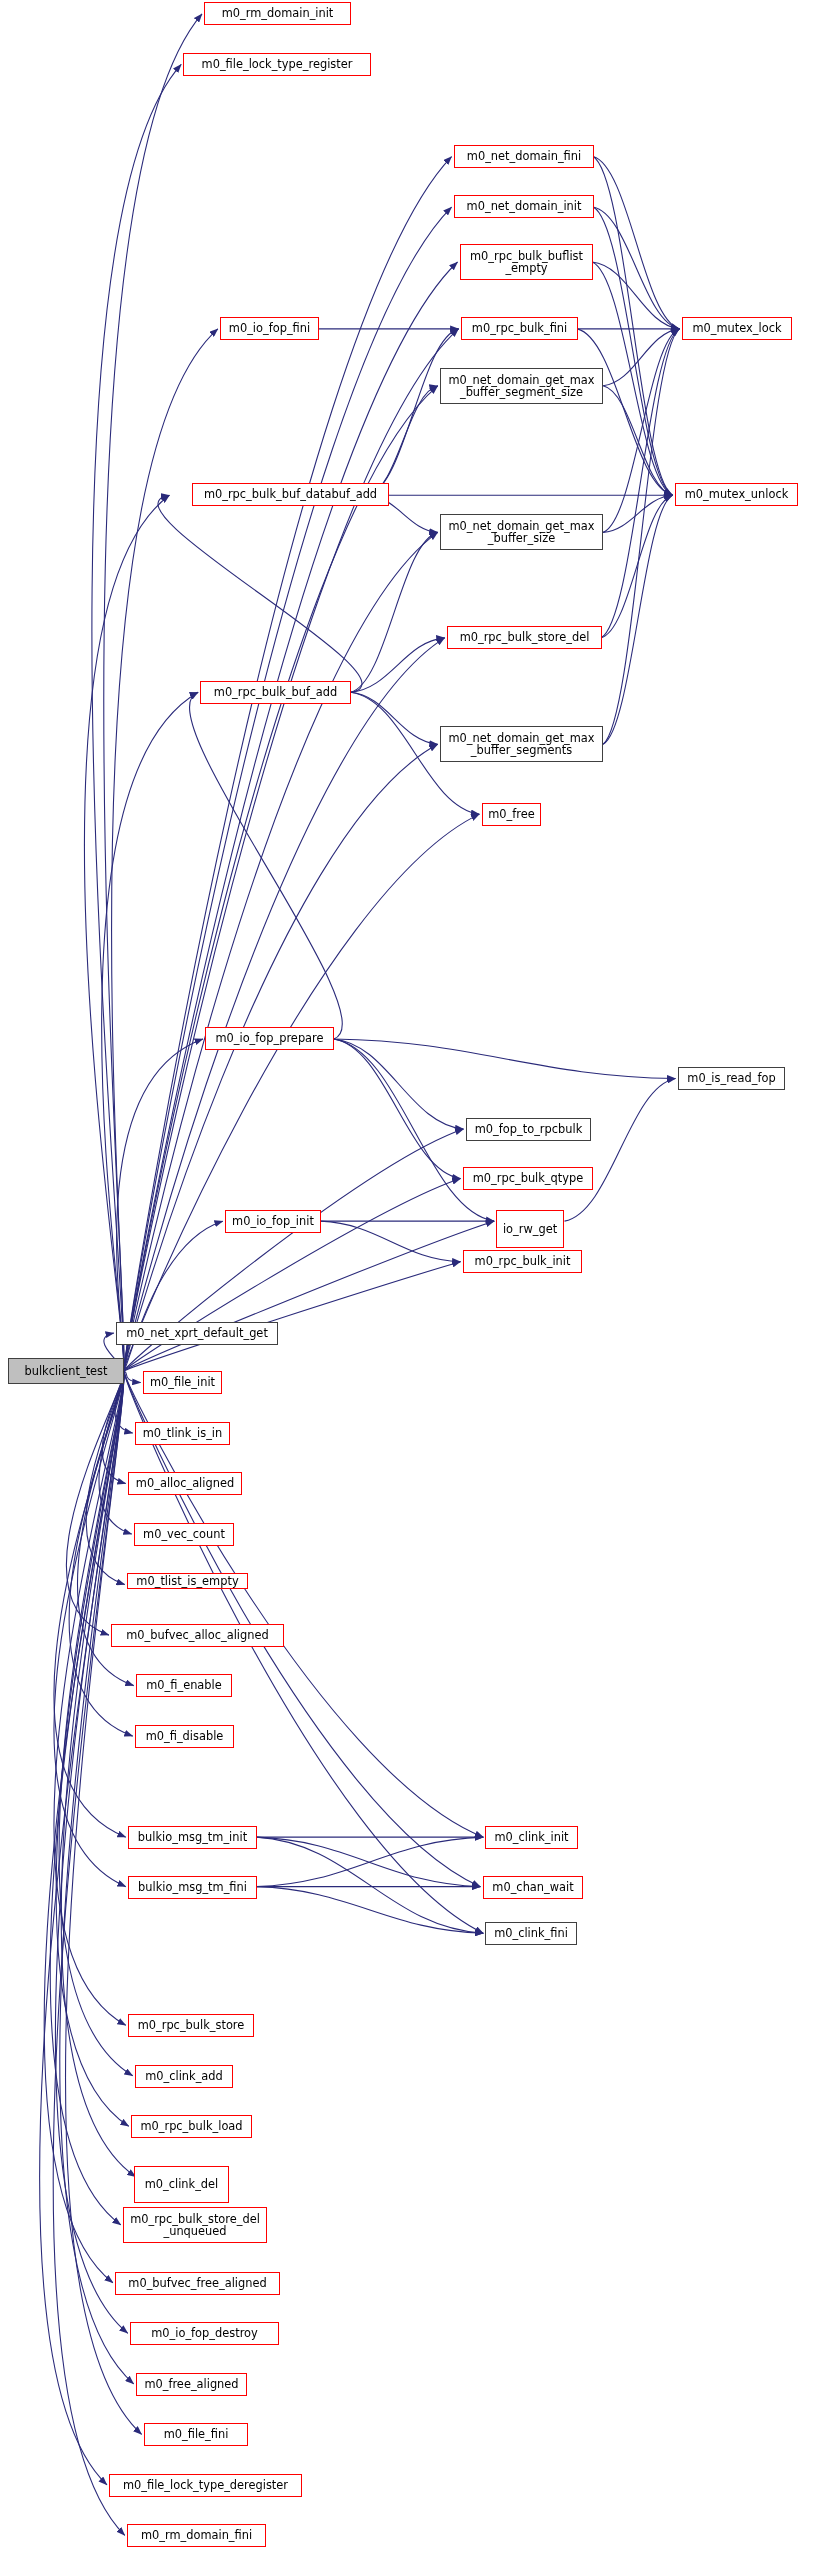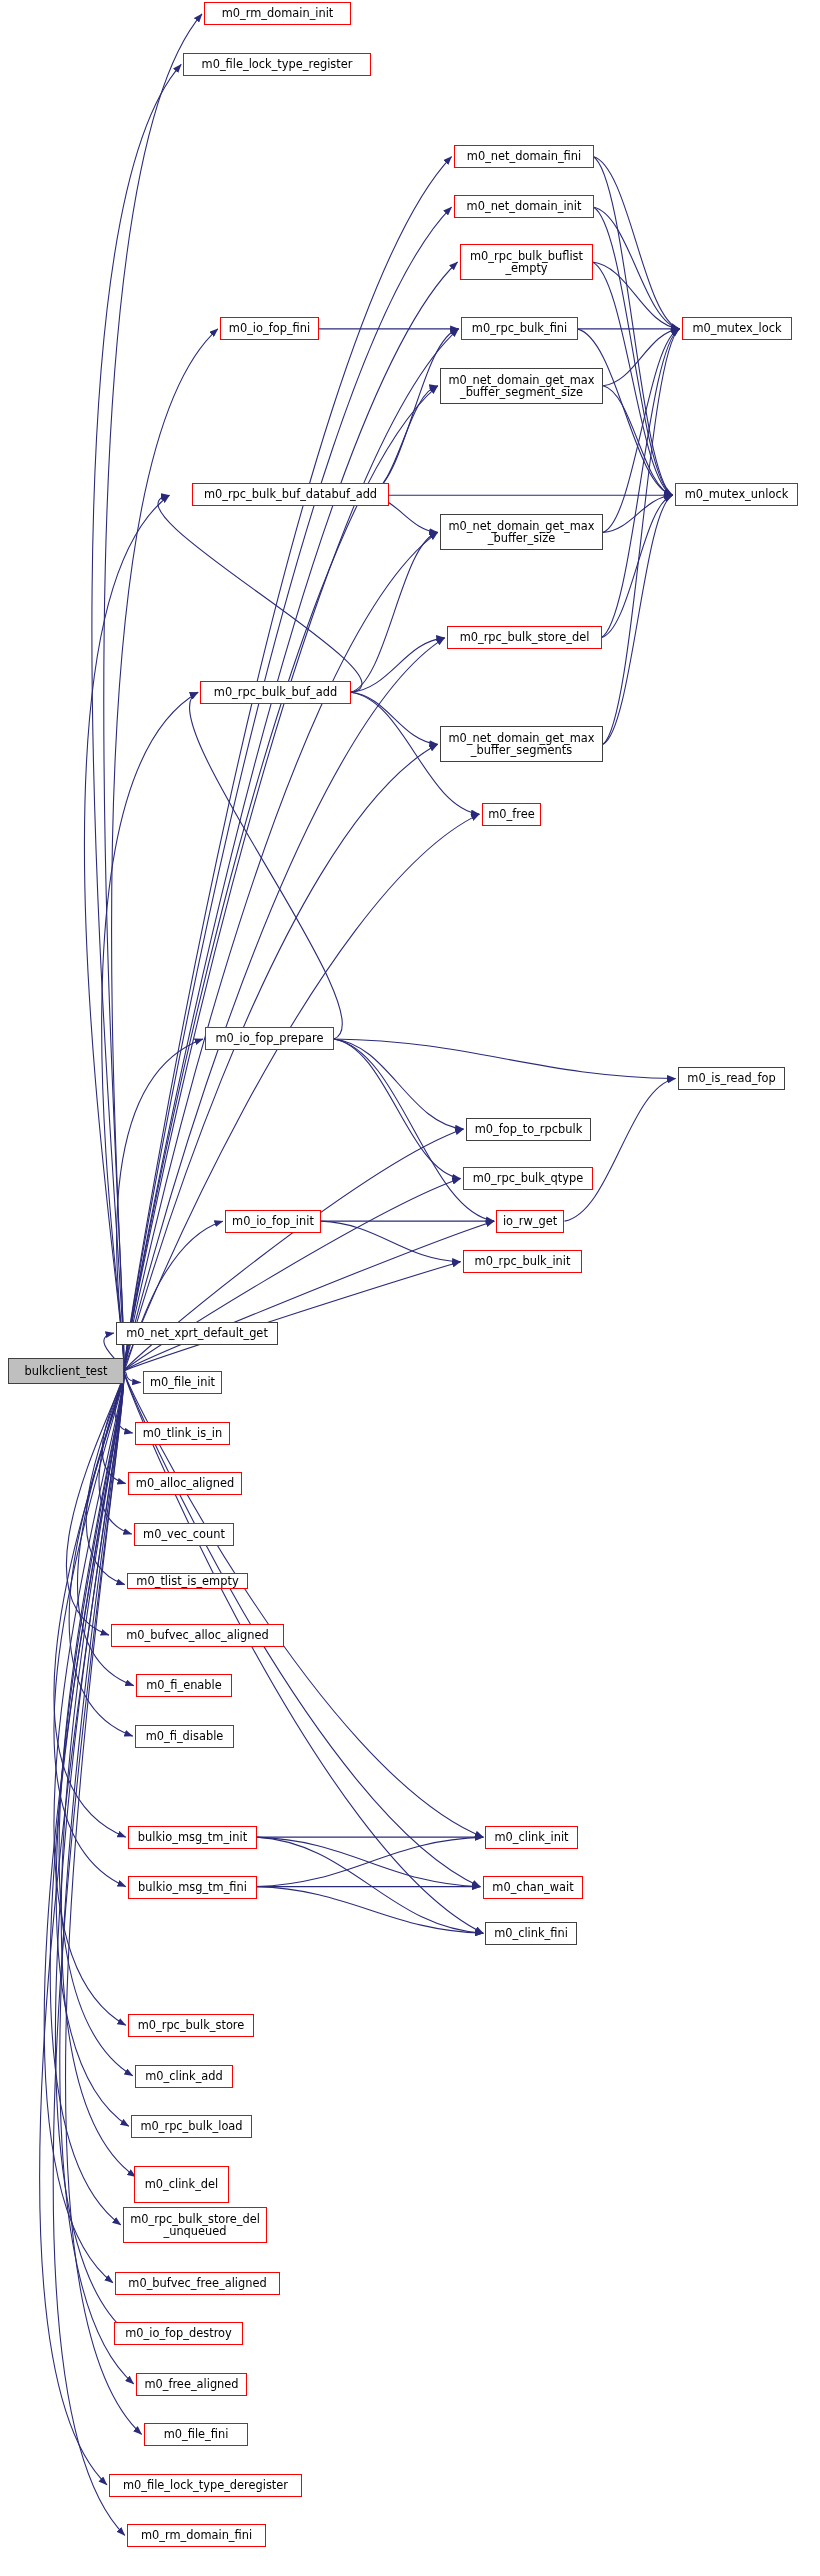--- a/index.html
+++ b/index.html
@@ -133,21 +133,21 @@
       <div class="node red" style="left: 447px; top: 626px; width: 155px; height: 23px;"><span>m0_rpc_bulk_store_del</span></div>
       <div class="node red" style="left: 200px; top: 681px; width: 151px; height: 23px;"><span>m0_rpc_bulk_buf_add</span></div>
       <div class="node blk" style="left: 440px; top: 726px; width: 163px; height: 36px;"><span>m0_net_domain_get_max
 _buffer_segments</span></div>
       <div class="node red" style="left: 482px; top: 803px; width: 59px; height: 23px;"><span>m0_free</span></div>
       <div class="node red" style="left: 205px; top: 1027px; width: 129px; height: 23px;"><span>m0_io_fop_prepare</span></div>
       <div class="node blk" style="left: 678px; top: 1067px; width: 107px; height: 23px;"><span>m0_is_read_fop</span></div>
       <div class="node blk" style="left: 466px; top: 1118px; width: 125px; height: 23px;"><span>m0_fop_to_rpcbulk</span></div>
       <div class="node red" style="left: 463px; top: 1167px; width: 130px; height: 23px;"><span>m0_rpc_bulk_qtype</span></div>
       <div class="node red" style="left: 225px; top: 1210px; width: 96px; height: 23px;"><span>m0_io_fop_init</span></div>
-      <div class="node red" style="left: 496px; top: 1210px; width: 68px; height: 23px;"><span>io_rw_get</span></div>
+      <div class="node red" style="left: 496px; top: 1210px; width: 68px; height: 38px;"><span>io_rw_get</span></div>
       <div class="node red" style="left: 463px; top: 1250px; width: 119px; height: 23px;"><span>m0_rpc_bulk_init</span></div>
       <div class="node blk" style="left: 116px; top: 1322px; width: 162px; height: 23px;"><span>m0_net_xprt_default_get</span></div>
       <div class="node red" style="left: 143px; top: 1371px; width: 79px; height: 23px;"><span>m0_file_init</span></div>
       <div class="node red" style="left: 135px; top: 1422px; width: 95px; height: 23px;"><span>m0_tlink_is_in</span></div>
       <div class="node red" style="left: 128px; top: 1472px; width: 114px; height: 23px;"><span>m0_alloc_aligned</span></div>
       <div class="node red" style="left: 134px; top: 1523px; width: 100px; height: 23px;"><span>m0_vec_count</span></div>
       <div class="node red" style="left: 127px; top: 1573px; width: 121px; height: 16px;"><span>m0_tlist_is_empty</span></div>
       <div class="node red" style="left: 111px; top: 1624px; width: 173px; height: 23px;"><span>m0_bufvec_alloc_aligned</span></div>
       <div class="node red" style="left: 136px; top: 1674px; width: 96px; height: 23px;"><span>m0_fi_enable</span></div>
       <div class="node red" style="left: 135px; top: 1725px; width: 99px; height: 23px;"><span>m0_fi_disable</span></div>
@@ -156,20 +156,20 @@
       <div class="node red" style="left: 128px; top: 1876px; width: 129px; height: 23px;"><span>bulkio_msg_tm_fini</span></div>
       <div class="node red" style="left: 483px; top: 1876px; width: 100px; height: 23px;"><span>m0_chan_wait</span></div>
       <div class="node blk" style="left: 485px; top: 1922px; width: 92px; height: 23px;"><span>m0_clink_fini</span></div>
       <div class="node red" style="left: 128px; top: 2014px; width: 126px; height: 23px;"><span>m0_rpc_bulk_store</span></div>
       <div class="node red" style="left: 135px; top: 2065px; width: 98px; height: 23px;"><span>m0_clink_add</span></div>
       <div class="node red" style="left: 131px; top: 2115px; width: 121px; height: 23px;"><span>m0_rpc_bulk_load</span></div>
       <div class="node red" style="left: 134px; top: 2166px; width: 95px; height: 37px;"><span>m0_clink_del</span></div>
       <div class="node red" style="left: 123px; top: 2207px; width: 144px; height: 36px;"><span>m0_rpc_bulk_store_del
 _unqueued</span></div>
       <div class="node red" style="left: 115px; top: 2272px; width: 165px; height: 23px;"><span>m0_bufvec_free_aligned</span></div>
-      <div class="node red" style="left: 114px; top: 2322px; width: 129px; height: 23px;"><span>m0_io_fop_destroy</span></div>
+      <div class="node red" style="left: 130px; top: 2322px; width: 149px; height: 23px;"><span>m0_io_fop_destroy</span></div>
       <div class="node red" style="left: 136px; top: 2373px; width: 111px; height: 23px;"><span>m0_free_aligned</span></div>
       <div class="node red" style="left: 144px; top: 2423px; width: 104px; height: 23px;"><span>m0_file_fini</span></div>
       <div class="node red" style="left: 109px; top: 2474px; width: 193px; height: 23px;"><span>m0_file_lock_type_deregister</span></div>
       <div class="node red" style="left: 127px; top: 2524px; width: 139px; height: 23px;"><span>m0_rm_domain_fini</span></div>
     </div>
 </div>
 
 
 </body></html>

